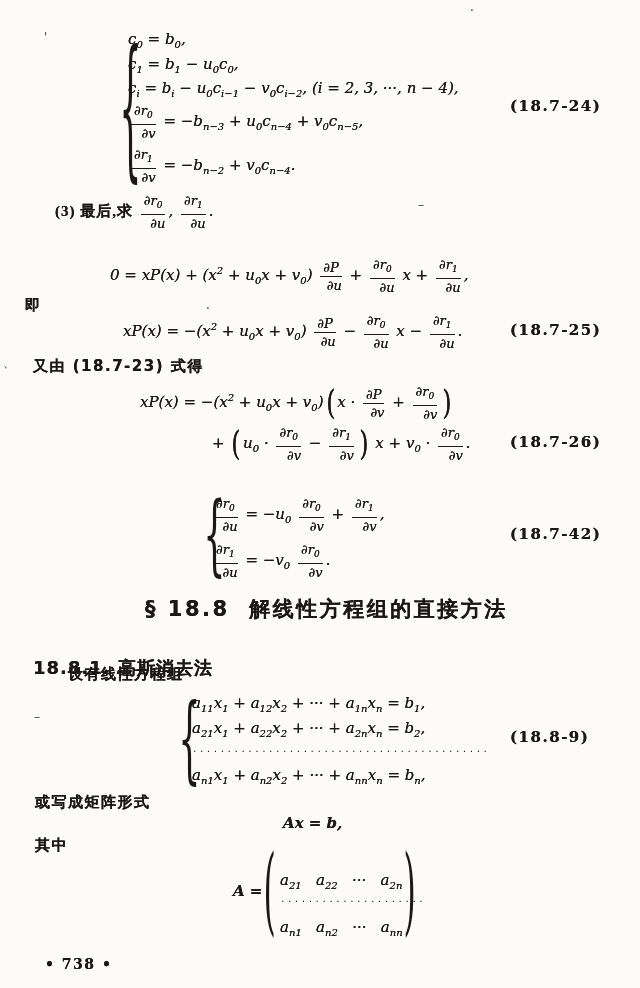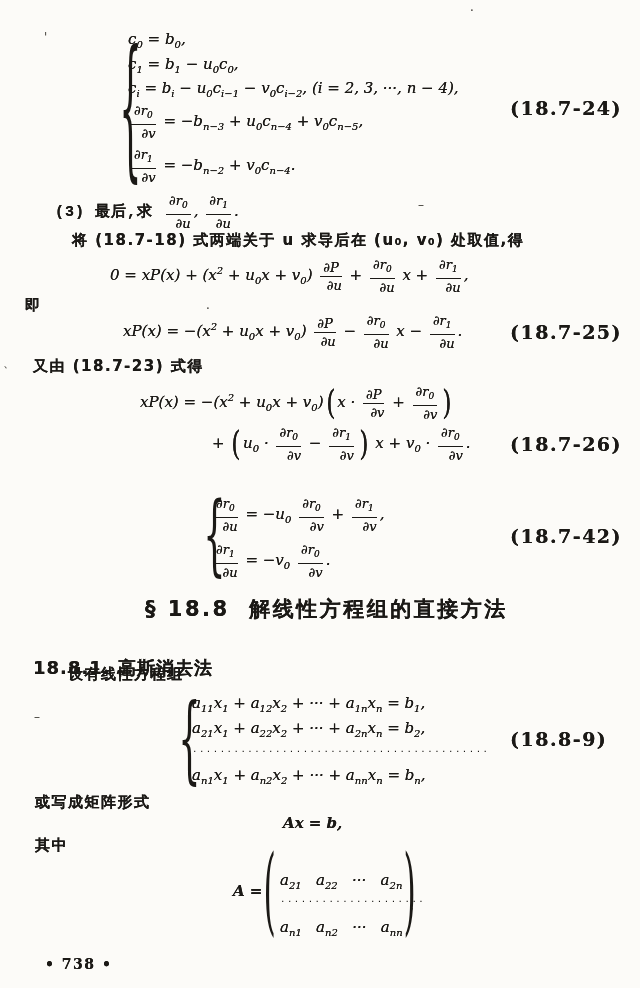--- a/index.html
+++ b/index.html
@@ -5,38 +5,38 @@
   :root{ --ink:#1b1916; }
   html,body{margin:0;padding:0;background:#e8e6e2;}
   #page{position:relative;width:640px;height:988px;background:#fcfbf8;margin:0 auto;
         overflow:hidden;color:var(--ink);}
   
   .mrow{position:absolute;white-space:pre;font:italic 15px "DejaVu Serif","DejaVu Sans",serif;
         color:var(--ink);line-height:19px;text-shadow:0 0 .4px currentColor;}
   .mx{font-style:italic;}
   .ms{font-size:10px;vertical-align:-4px;}
   .mp{font-size:10px;vertical-align:6px;}
-  .mc{font-style:normal;font-weight:600;font-family:Liberation Mono, monospace;
+  .mc{font-style:normal;font-weight:600;font-family:Liberation Serif, serif;
       letter-spacing:1px;font-size:15px;}
   .mb{font-style:normal;display:inline-block;font-size:30px;line-height:30px;
       transform:scale(.8,1.12);vertical-align:middle;margin:0 1px;}
   .fr{display:inline-block;vertical-align:middle;text-align:right;margin:0 3px;}
   .fn{display:block;font-size:13px;line-height:15px;padding:0 3px 1px;
       border-bottom:1.4px solid var(--ink);}
   .fd{display:block;font-size:13px;line-height:15px;padding-top:1px;}
   .fn .ms,.fd .ms{font-size:9px;vertical-align:-3px;}
   
   .cjk{position:absolute;font-family:"DejaVu Sans","Liberation Sans",sans-serif;
        font-weight:600;font-size:15px;letter-spacing:1.5px;white-space:pre;
        text-shadow:0 0 .4px currentColor;}
   .head{font-size:21px;font-weight:800;letter-spacing:2.5px;}
   .sub{font-size:18px;font-weight:800;letter-spacing:1px;}
   
   .eqlabel{position:absolute;font-family:"DejaVu Serif",serif;font-weight:600;
-           font-size:19px;letter-spacing:1.5px;text-shadow:0 0 .4px currentColor;}
+           font-size:15px;letter-spacing:1.5px;text-shadow:0 0 .4px currentColor;}
   
   .brc{position:absolute;font-family:"DejaVu Serif",serif;color:var(--ink);
        font-size:70px;line-height:70px;transform-origin:50% 50%;}
   
   .dots{position:absolute;font-family:"DejaVu Sans Mono","DejaVu Sans",monospace;
         font-size:9px;letter-spacing:1.5px;color:var(--ink);white-space:pre;}
   .stray{position:absolute;font-family:"DejaVu Serif",serif;font-size:12px;color:#3a3732;}
   .bold{font-weight:700;}
 </style>
 </head>
@@ -54,21 +54,20 @@
 
   <span class="brc" style="left:108px;top:72px;transform:scale(.5,2.2)">{</span>
   <div class="mrow" style="left:128px;top:30px"><span class="mx">c</span><span class="ms">0</span><span class="mx"> = b</span><span class="ms">0</span><span class="mx">,</span></div>
   <div class="mrow" style="left:128px;top:55px"><span class="mx">c</span><span class="ms">1</span><span class="mx"> = b</span><span class="ms">1</span><span class="mx"> − u</span><span class="ms">0</span><span class="mx">c</span><span class="ms">0</span><span class="mx">,</span></div>
   <div class="mrow" style="left:128px;top:79px"><span class="mx">c</span><span class="ms">i</span><span class="mx"> = b</span><span class="ms">i</span><span class="mx"> − u</span><span class="ms">0</span><span class="mx">c</span><span class="ms">i−1</span><span class="mx"> − v</span><span class="ms">0</span><span class="mx">c</span><span class="ms">i−2</span><span class="mx">, (i = 2, 3, ···, n − 4),</span></div>
   <div class="mrow" style="left:128px;top:103px"><span class="fr"><span class="fn"><span class="mx">∂r</span><span class="ms">0</span></span><span class="fd"><span class="mx">∂v</span></span></span><span class="mx"> = −b</span><span class="ms">n−3</span><span class="mx"> + u</span><span class="ms">0</span><span class="mx">c</span><span class="ms">n−4</span><span class="mx"> + v</span><span class="ms">0</span><span class="mx">c</span><span class="ms">n−5</span><span class="mx">,</span></div>
   <div class="mrow" style="left:128px;top:147px"><span class="fr"><span class="fn"><span class="mx">∂r</span><span class="ms">1</span></span><span class="fd"><span class="mx">∂v</span></span></span><span class="mx"> = −b</span><span class="ms">n−2</span><span class="mx"> + v</span><span class="ms">0</span><span class="mx">c</span><span class="ms">n−4</span><span class="mx">.</span></div>
   <div class="eqlabel" style="left:510px;top:97px">(18.7-24)</div>
 
   <div class="mrow" style="left:55px;top:193px"><span class="mc">(3) 最后,求 </span><span class="fr"><span class="fn"><span class="mx">∂r</span><span class="ms">0</span></span><span class="fd"><span class="mx">∂u</span></span></span><span class="mx">, </span><span class="fr"><span class="fn"><span class="mx">∂r</span><span class="ms">1</span></span><span class="fd"><span class="mx">∂u</span></span></span><span class="mx">.</span></div>
-  <div class="cjk" style="left:72px;top:231px">将 (18.7-18) 式两端关于 u 求导后在 (u₀, v₀) 处取值,得</div>
 
   <div class="mrow" style="left:110px;top:257px"><span class="mx">0 = xP(x) + (x</span><span class="mp">2</span><span class="mx"> + u</span><span class="ms">0</span><span class="mx">x + v</span><span class="ms">0</span><span class="mx">) </span><span class="fr"><span class="fn"><span class="mx">∂P</span></span><span class="fd"><span class="mx">∂u</span></span></span><span class="mx"> + </span><span class="fr"><span class="fn"><span class="mx">∂r</span><span class="ms">0</span></span><span class="fd"><span class="mx">∂u</span></span></span><span class="mx"> x + </span><span class="fr"><span class="fn"><span class="mx">∂r</span><span class="ms">1</span></span><span class="fd"><span class="mx">∂u</span></span></span><span class="mx">,</span></div>
 
   <div class="cjk" style="left:25px;top:296px">即</div>
 
   <div class="mrow" style="left:123px;top:313px"><span class="mx">xP(x) = −(x</span><span class="mp">2</span><span class="mx"> + u</span><span class="ms">0</span><span class="mx">x + v</span><span class="ms">0</span><span class="mx">) </span><span class="fr"><span class="fn"><span class="mx">∂P</span></span><span class="fd"><span class="mx">∂u</span></span></span><span class="mx"> − </span><span class="fr"><span class="fn"><span class="mx">∂r</span><span class="ms">0</span></span><span class="fd"><span class="mx">∂u</span></span></span><span class="mx"> x − </span><span class="fr"><span class="fn"><span class="mx">∂r</span><span class="ms">1</span></span><span class="fd"><span class="mx">∂u</span></span></span><span class="mx">.</span></div>
   <div class="eqlabel" style="left:510px;top:321px">(18.7-25)</div>
 
   <div class="cjk" style="left:33px;top:357px">又由 (18.7-23) 式得</div>
 

